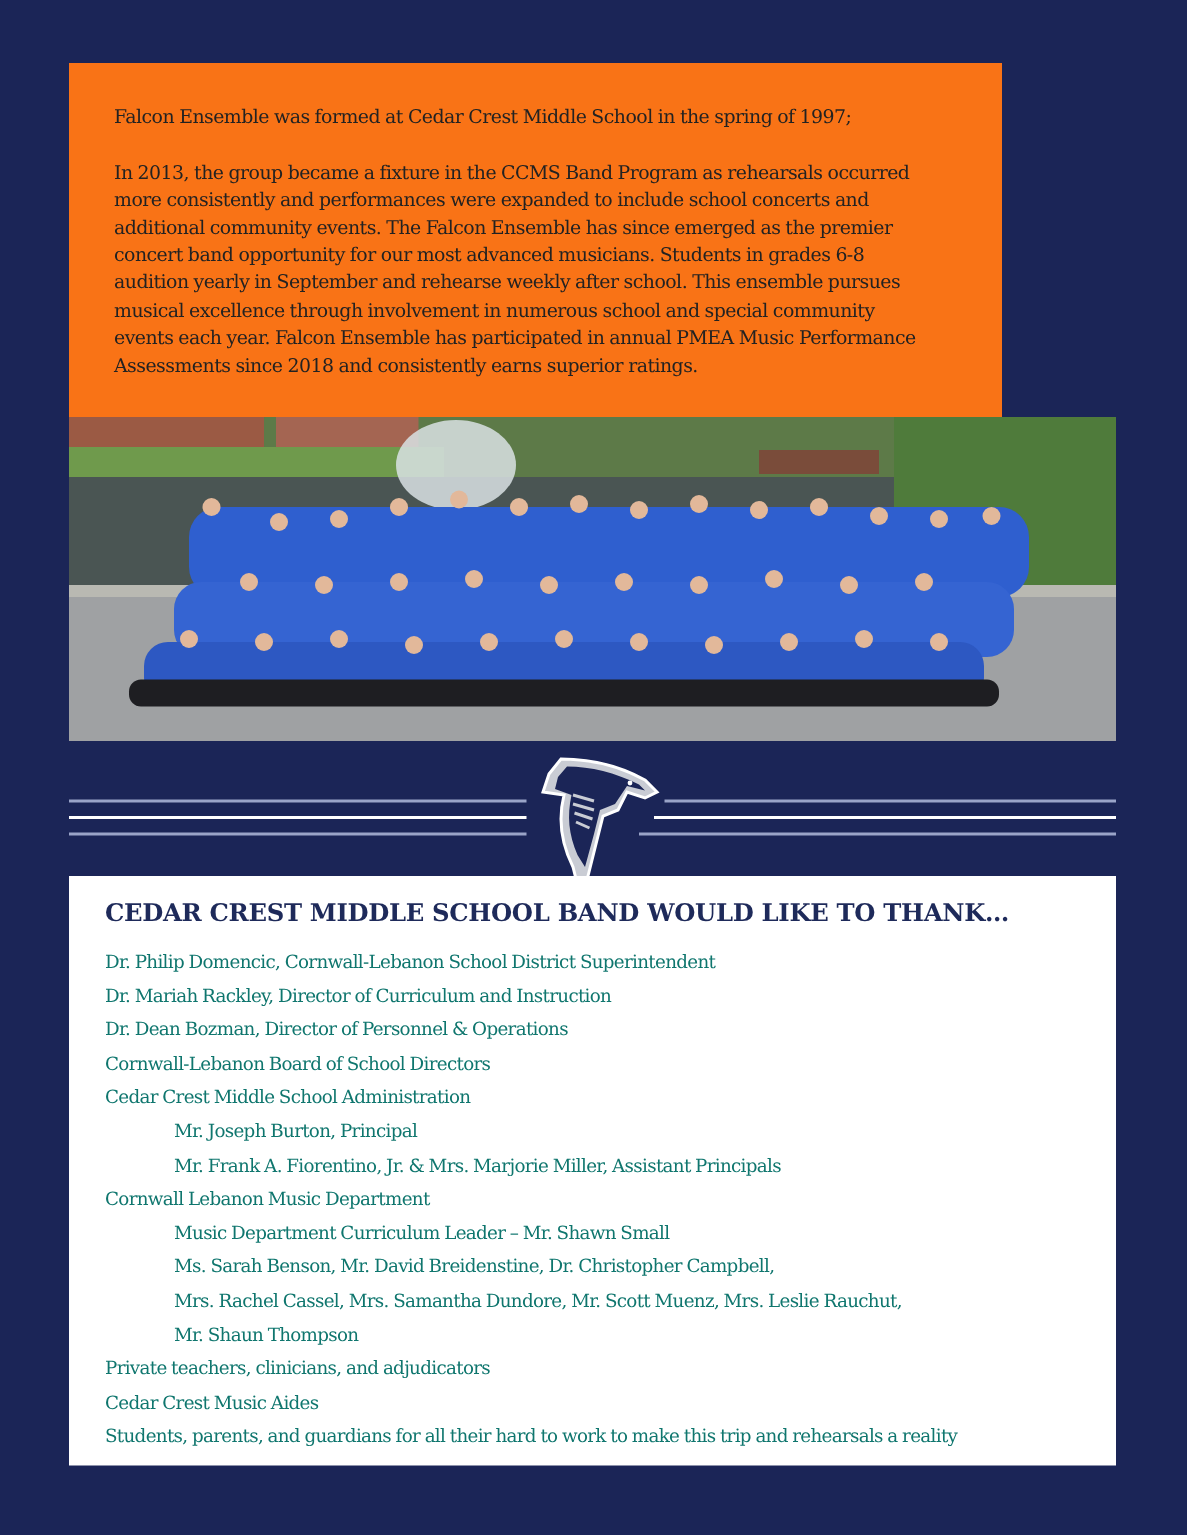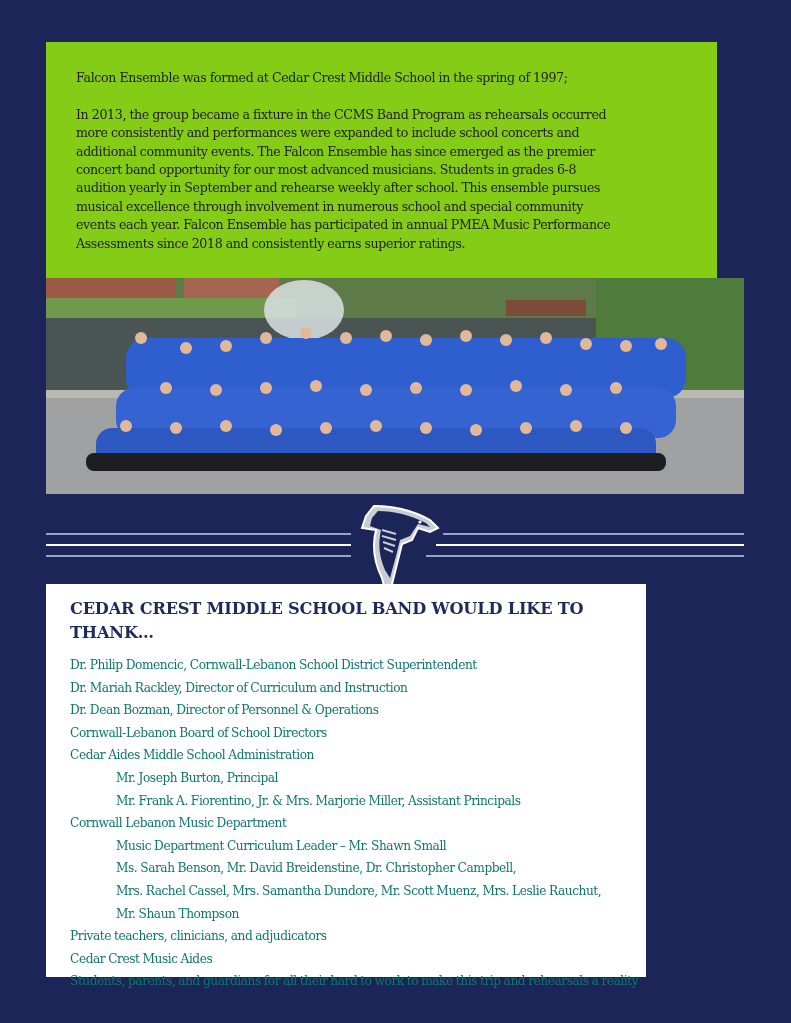--- a/index.html
+++ b/index.html
@@ -4,22 +4,22 @@
   <style>
     html, body { margin: 0; padding: 0; }
     body {
       width: 791px; height: 1023px;
       background: #1b2557;
       position: relative;
       overflow: hidden;
       font-family: "DejaVu Serif", "Liberation Serif", serif;
     }
     .intro {
-      position: absolute; left: 46px; top: 42px; width: 671px; height: 236px;
-      background: #84cc16;
+      position: absolute; left: 46px; top: 42px; width: 622px; height: 236px;
+      background: #f97316;
       box-sizing: border-box;
       padding: 27px 28px 0 30px;
     }
     .intro p {
       margin: 0;
       font-family: "DejaVu Serif", serif;
       font-size: 12.6px;
       line-height: 18.4px;
       color: #222;
       letter-spacing: -0.35px;
@@ -29,21 +29,21 @@
       position: absolute; left: 46px; top: 278px; width: 698px; height: 216px;
       overflow: hidden;
       background: linear-gradient(180deg, #6f8a5a 0%, #7a9468 18%, #59646a 22%, #4d5a58 34%, #6b8458 38%, #8f9a96 52%, #a3a6a6 70%, #9c9fa0 100%);
     }
     .photo svg { display: block; }
     .divider {
       position: absolute; left: 46px; top: 500px; width: 698px; height: 84px;
     }
     .rule { position: absolute; height: 2px; }
     .thanks {
-      position: absolute; left: 46px; top: 584px; width: 600px; height: 393px;
+      position: absolute; left: 46px; top: 584px; width: 698px; height: 393px;
       background: #ffffff;
       box-sizing: border-box;
       padding: 13px 0 0 24px;
     }
     .thanks h2 {
       margin: 0 0 9px 0;
       font-family: "DejaVu Serif", serif;
       font-weight: bold;
       font-size: 16.2px;
       letter-spacing: -0.2px;
@@ -160,21 +160,21 @@
   </div>
 </div>
 
 <section class="thanks">
   <h2>CEDAR CREST MIDDLE SCHOOL BAND WOULD LIKE TO THANK…</h2>
   <ul>
     <li>Dr. Philip Domencic, Cornwall-Lebanon School District Superintendent</li>
     <li>Dr. Mariah Rackley, Director of Curriculum and Instruction</li>
     <li>Dr. Dean Bozman, Director of Personnel &amp; Operations</li>
     <li>Cornwall-Lebanon Board of School Directors</li>
-    <li>Cedar Aides Middle School Administration</li>
+    <li>Cedar Crest Middle School Administration</li>
     <li class="indent">Mr. Joseph Burton, Principal</li>
     <li class="indent">Mr. Frank A. Fiorentino, Jr. &amp; Mrs. Marjorie Miller, Assistant Principals</li>
     <li>Cornwall Lebanon Music Department</li>
     <li class="indent">Music Department Curriculum Leader – Mr. Shawn Small</li>
     <li class="indent">Ms. Sarah Benson, Mr. David Breidenstine, Dr. Christopher Campbell,</li>
     <li class="indent">Mrs. Rachel Cassel, Mrs. Samantha Dundore, Mr. Scott Muenz, Mrs. Leslie Rauchut,</li>
     <li class="indent">Mr. Shaun Thompson</li>
     <li>Private teachers, clinicians, and adjudicators</li>
     <li>Cedar Crest Music Aides</li>
     <li>Students, parents, and guardians for all their hard to work to make this trip and rehearsals a reality</li>

